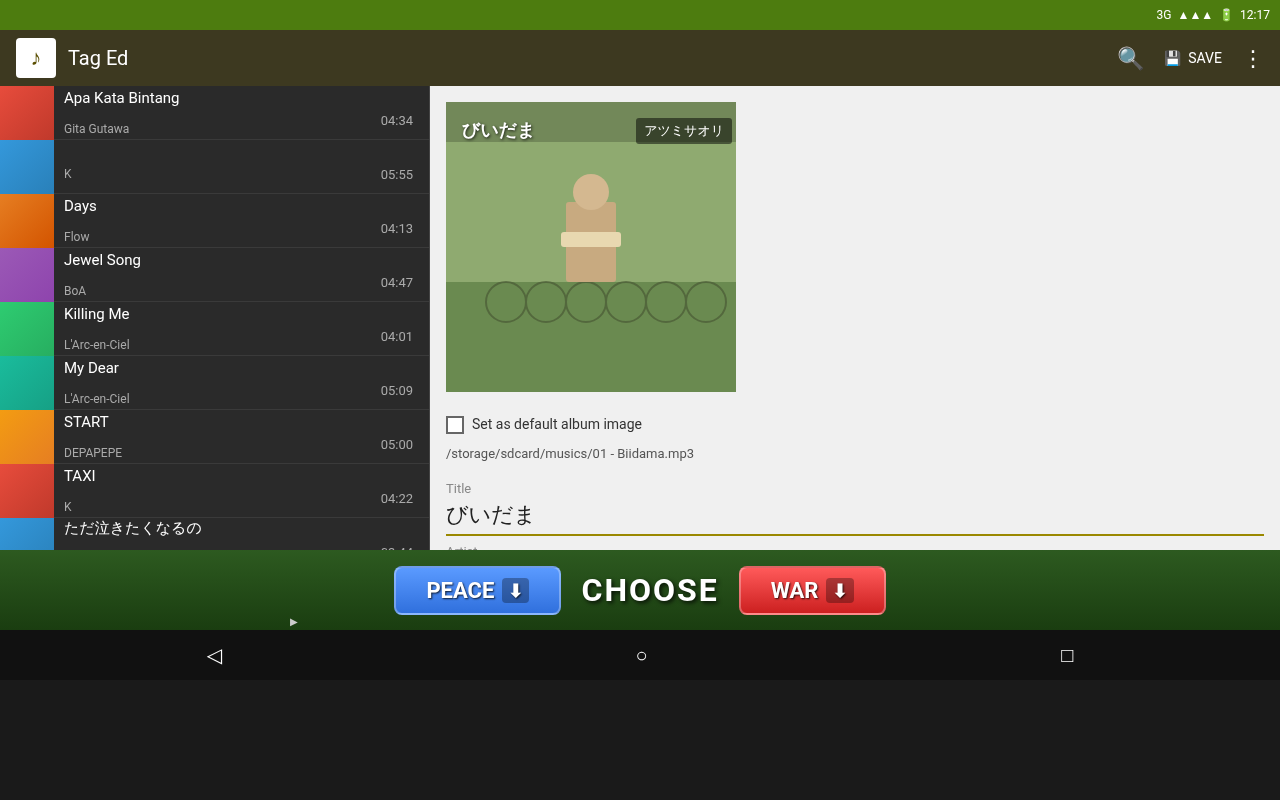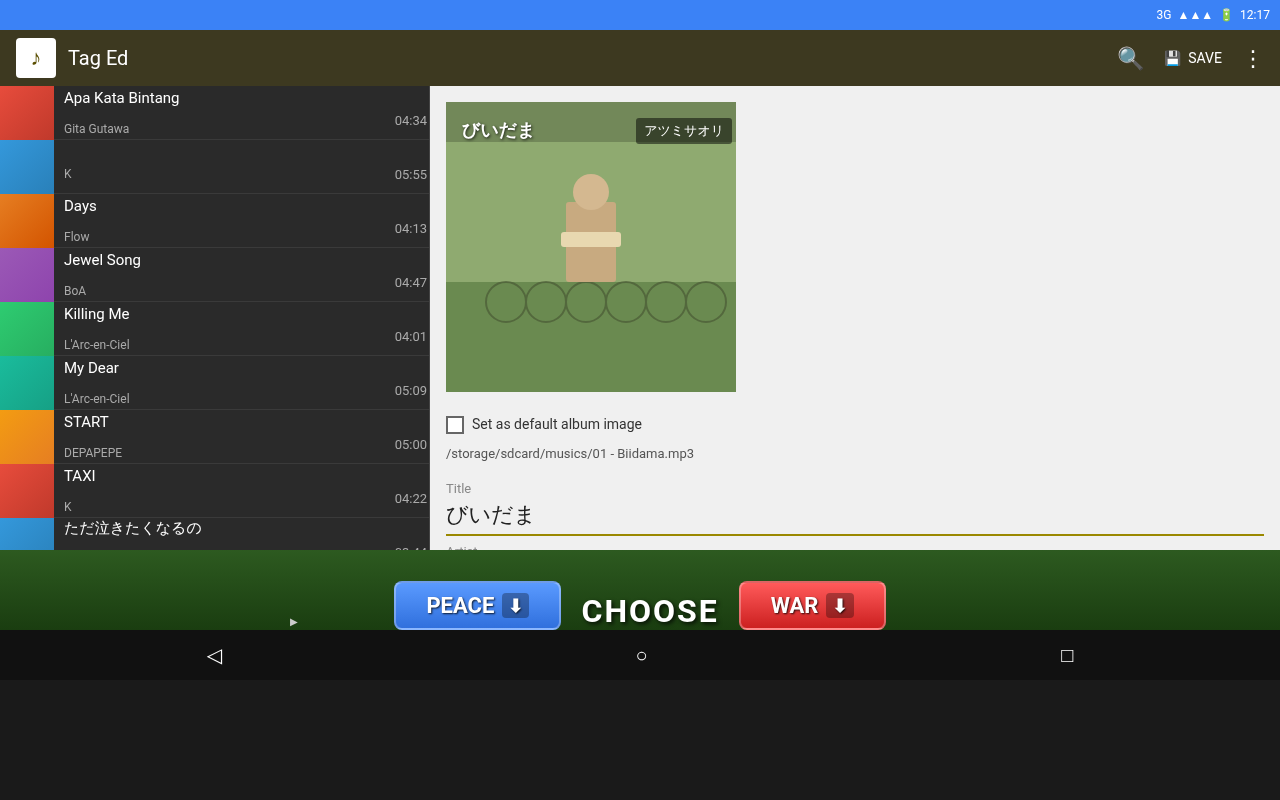--- a/index.html
+++ b/index.html
@@ -1,21 +1,21 @@
 <!DOCTYPE html>
 <html><head>
   <meta charset="utf-8">
   <style>
     * { margin: 0; padding: 0; box-sizing: border-box; }
     body { width: 1280px; height: 800px; background: #1a1a1a; font-family: 'Roboto', Arial, sans-serif; overflow: hidden; color: #fff; }
 
     
     .status-bar {
       height: 30px;
-      background: #3b82f6;
+      background: #4d7c0f;
       display: flex;
       align-items: center;
       justify-content: flex-end;
       padding: 0 10px;
       font-size: 12px;
       color: #fff;
       gap: 6px;
     }
 
     
@@ -77,21 +77,21 @@
       background: #2a2a2a;
       overflow-y: auto;
       border-right: 1px solid #444;
     }
     .song-item {
       display: flex;
       align-items: center;
       height: 54px;
       border-bottom: 1px solid #3a3a3a;
       cursor: pointer;
-      padding-right: 2px;
+      padding-right: 16px;
     }
     .song-thumb {
       width: 54px;
       height: 54px;
       flex-shrink: 0;
       background: #555;
       display: flex;
       align-items: center;
       justify-content: center;
       font-size: 10px;
@@ -213,21 +213,21 @@
       width: 100%;
       padding: 4px 0 6px;
       outline: none;
     }
 
     
     .ad-banner {
       height: 80px;
       background: linear-gradient(180deg, #2d5a20 0%, #1a3d10 100%);
       display: flex;
-      align-items: flex-end;
+      align-items: center;
       justify-content: center;
       gap: 20px;
       position: relative;
     }
     .ad-btn {
       padding: 10px 30px;
       border-radius: 8px;
       font-size: 22px;
       font-weight: bold;
       color: #fff;

